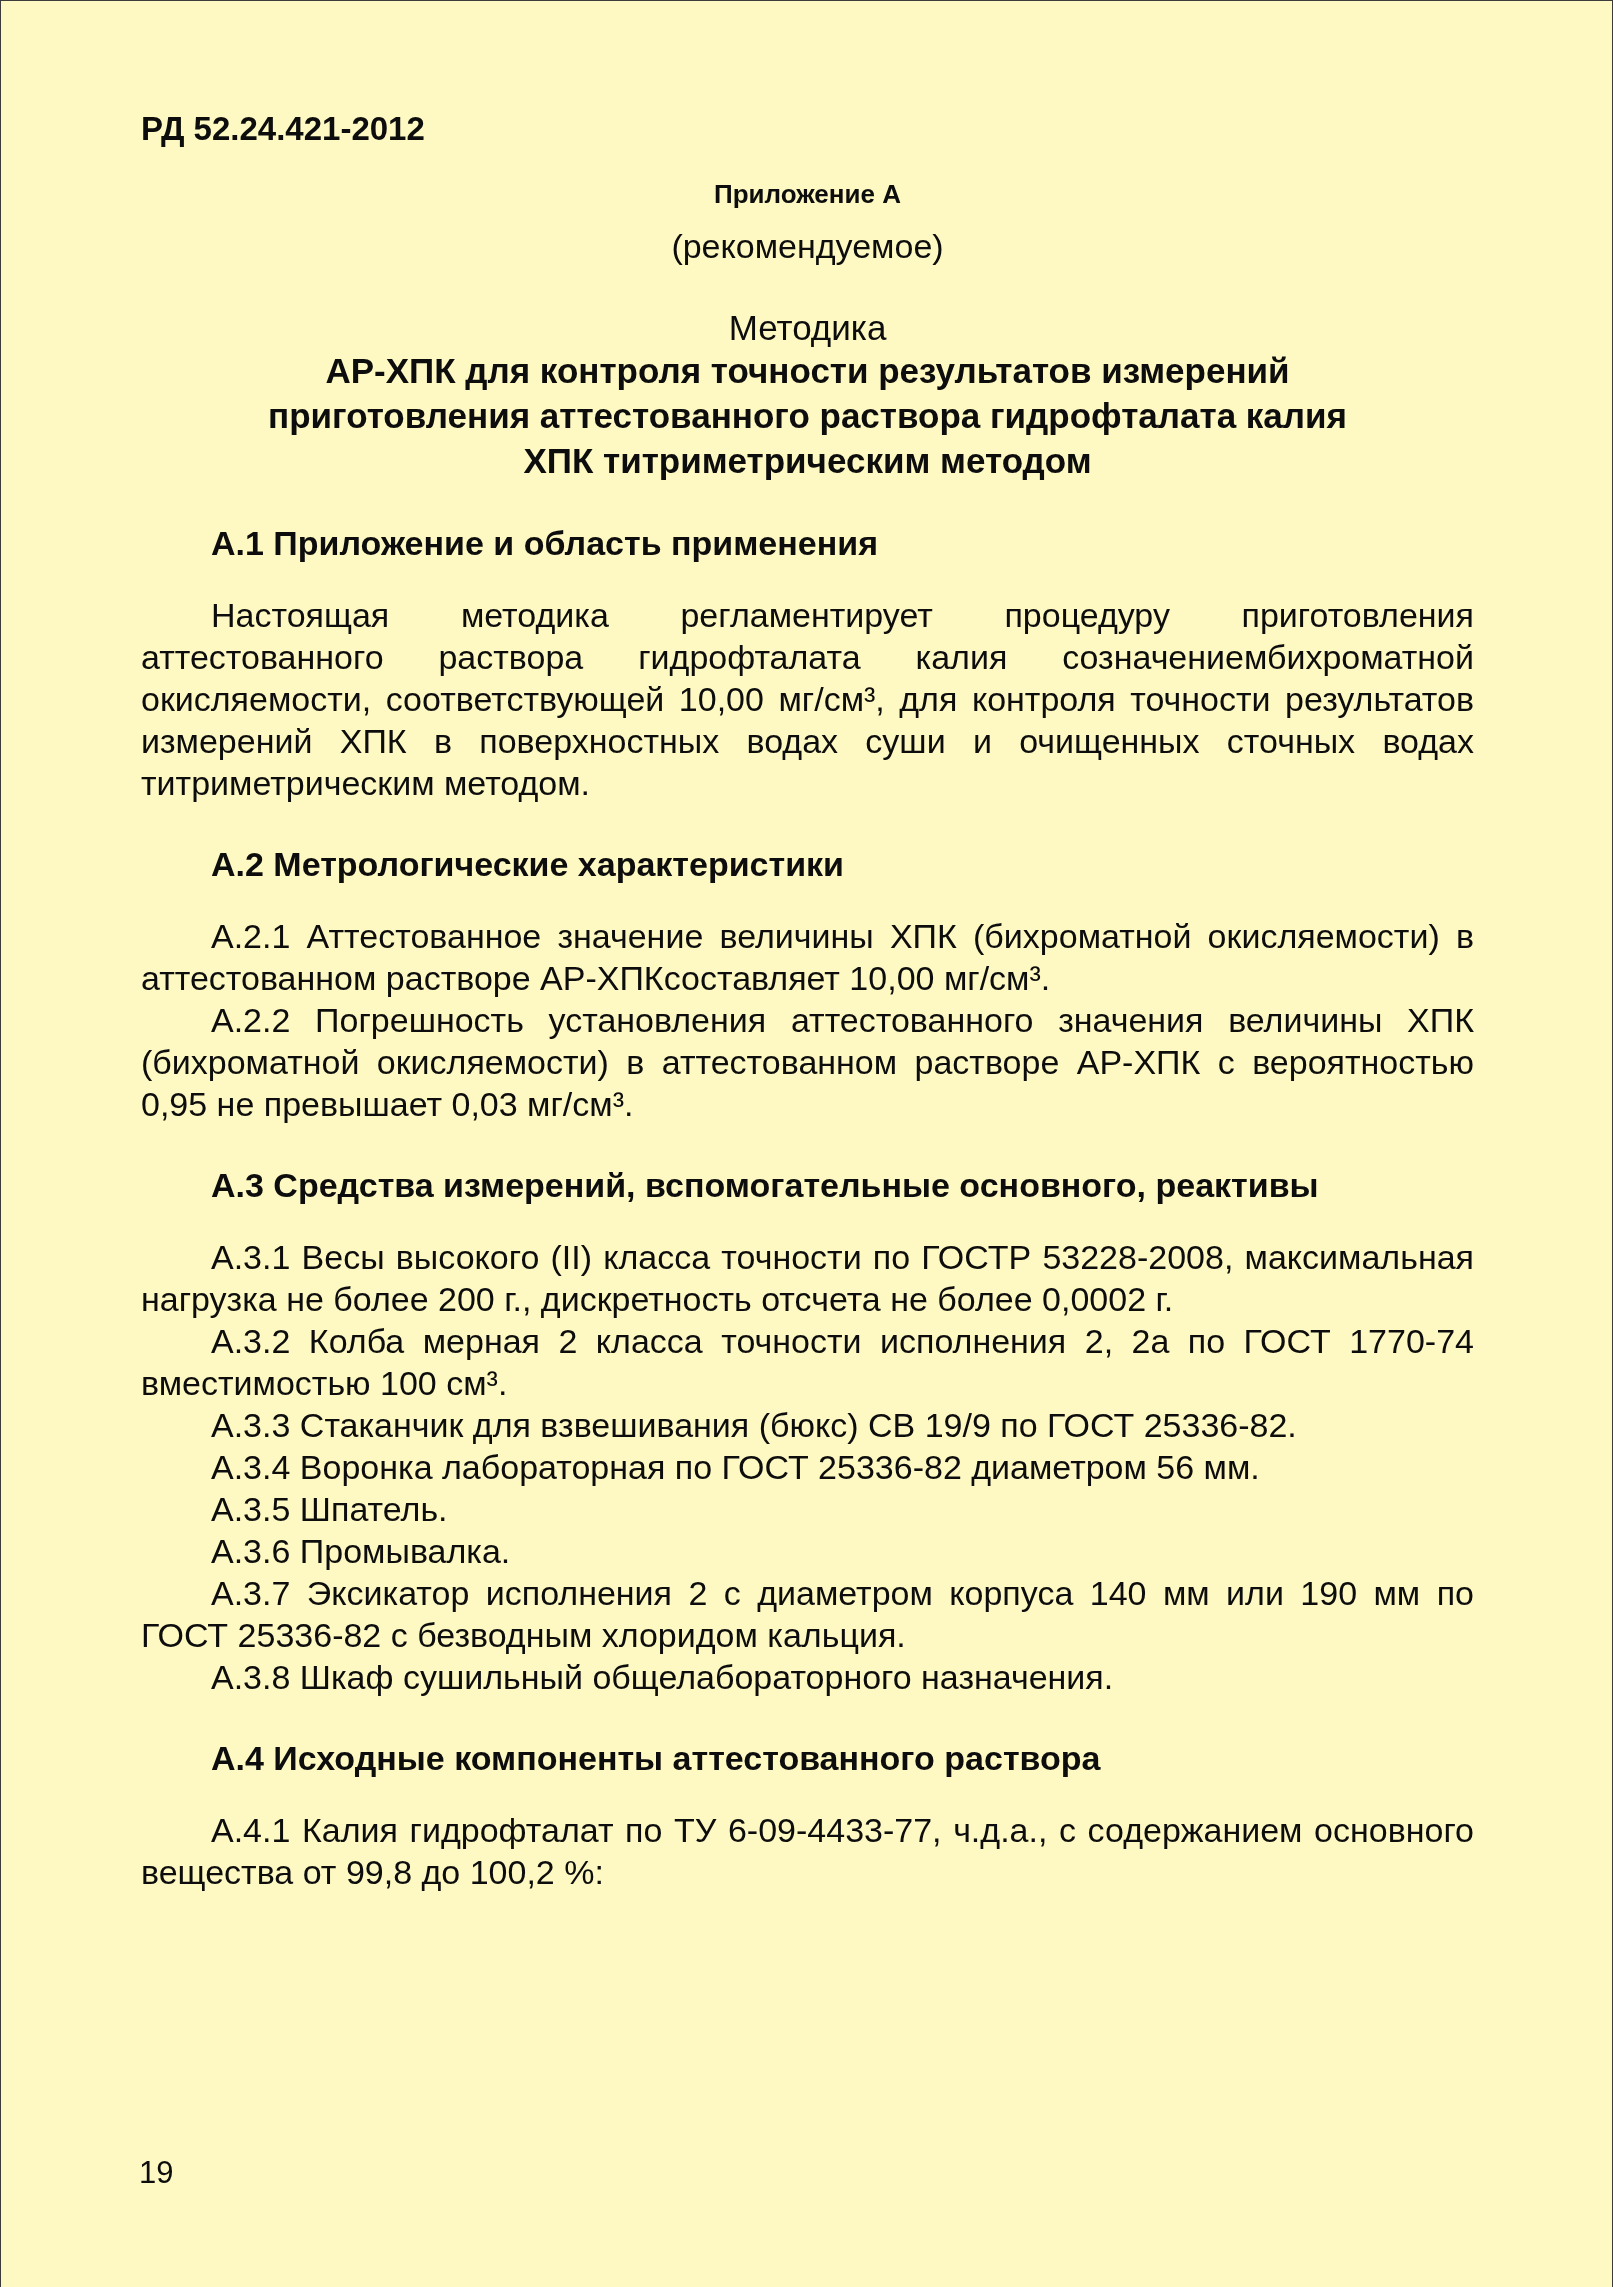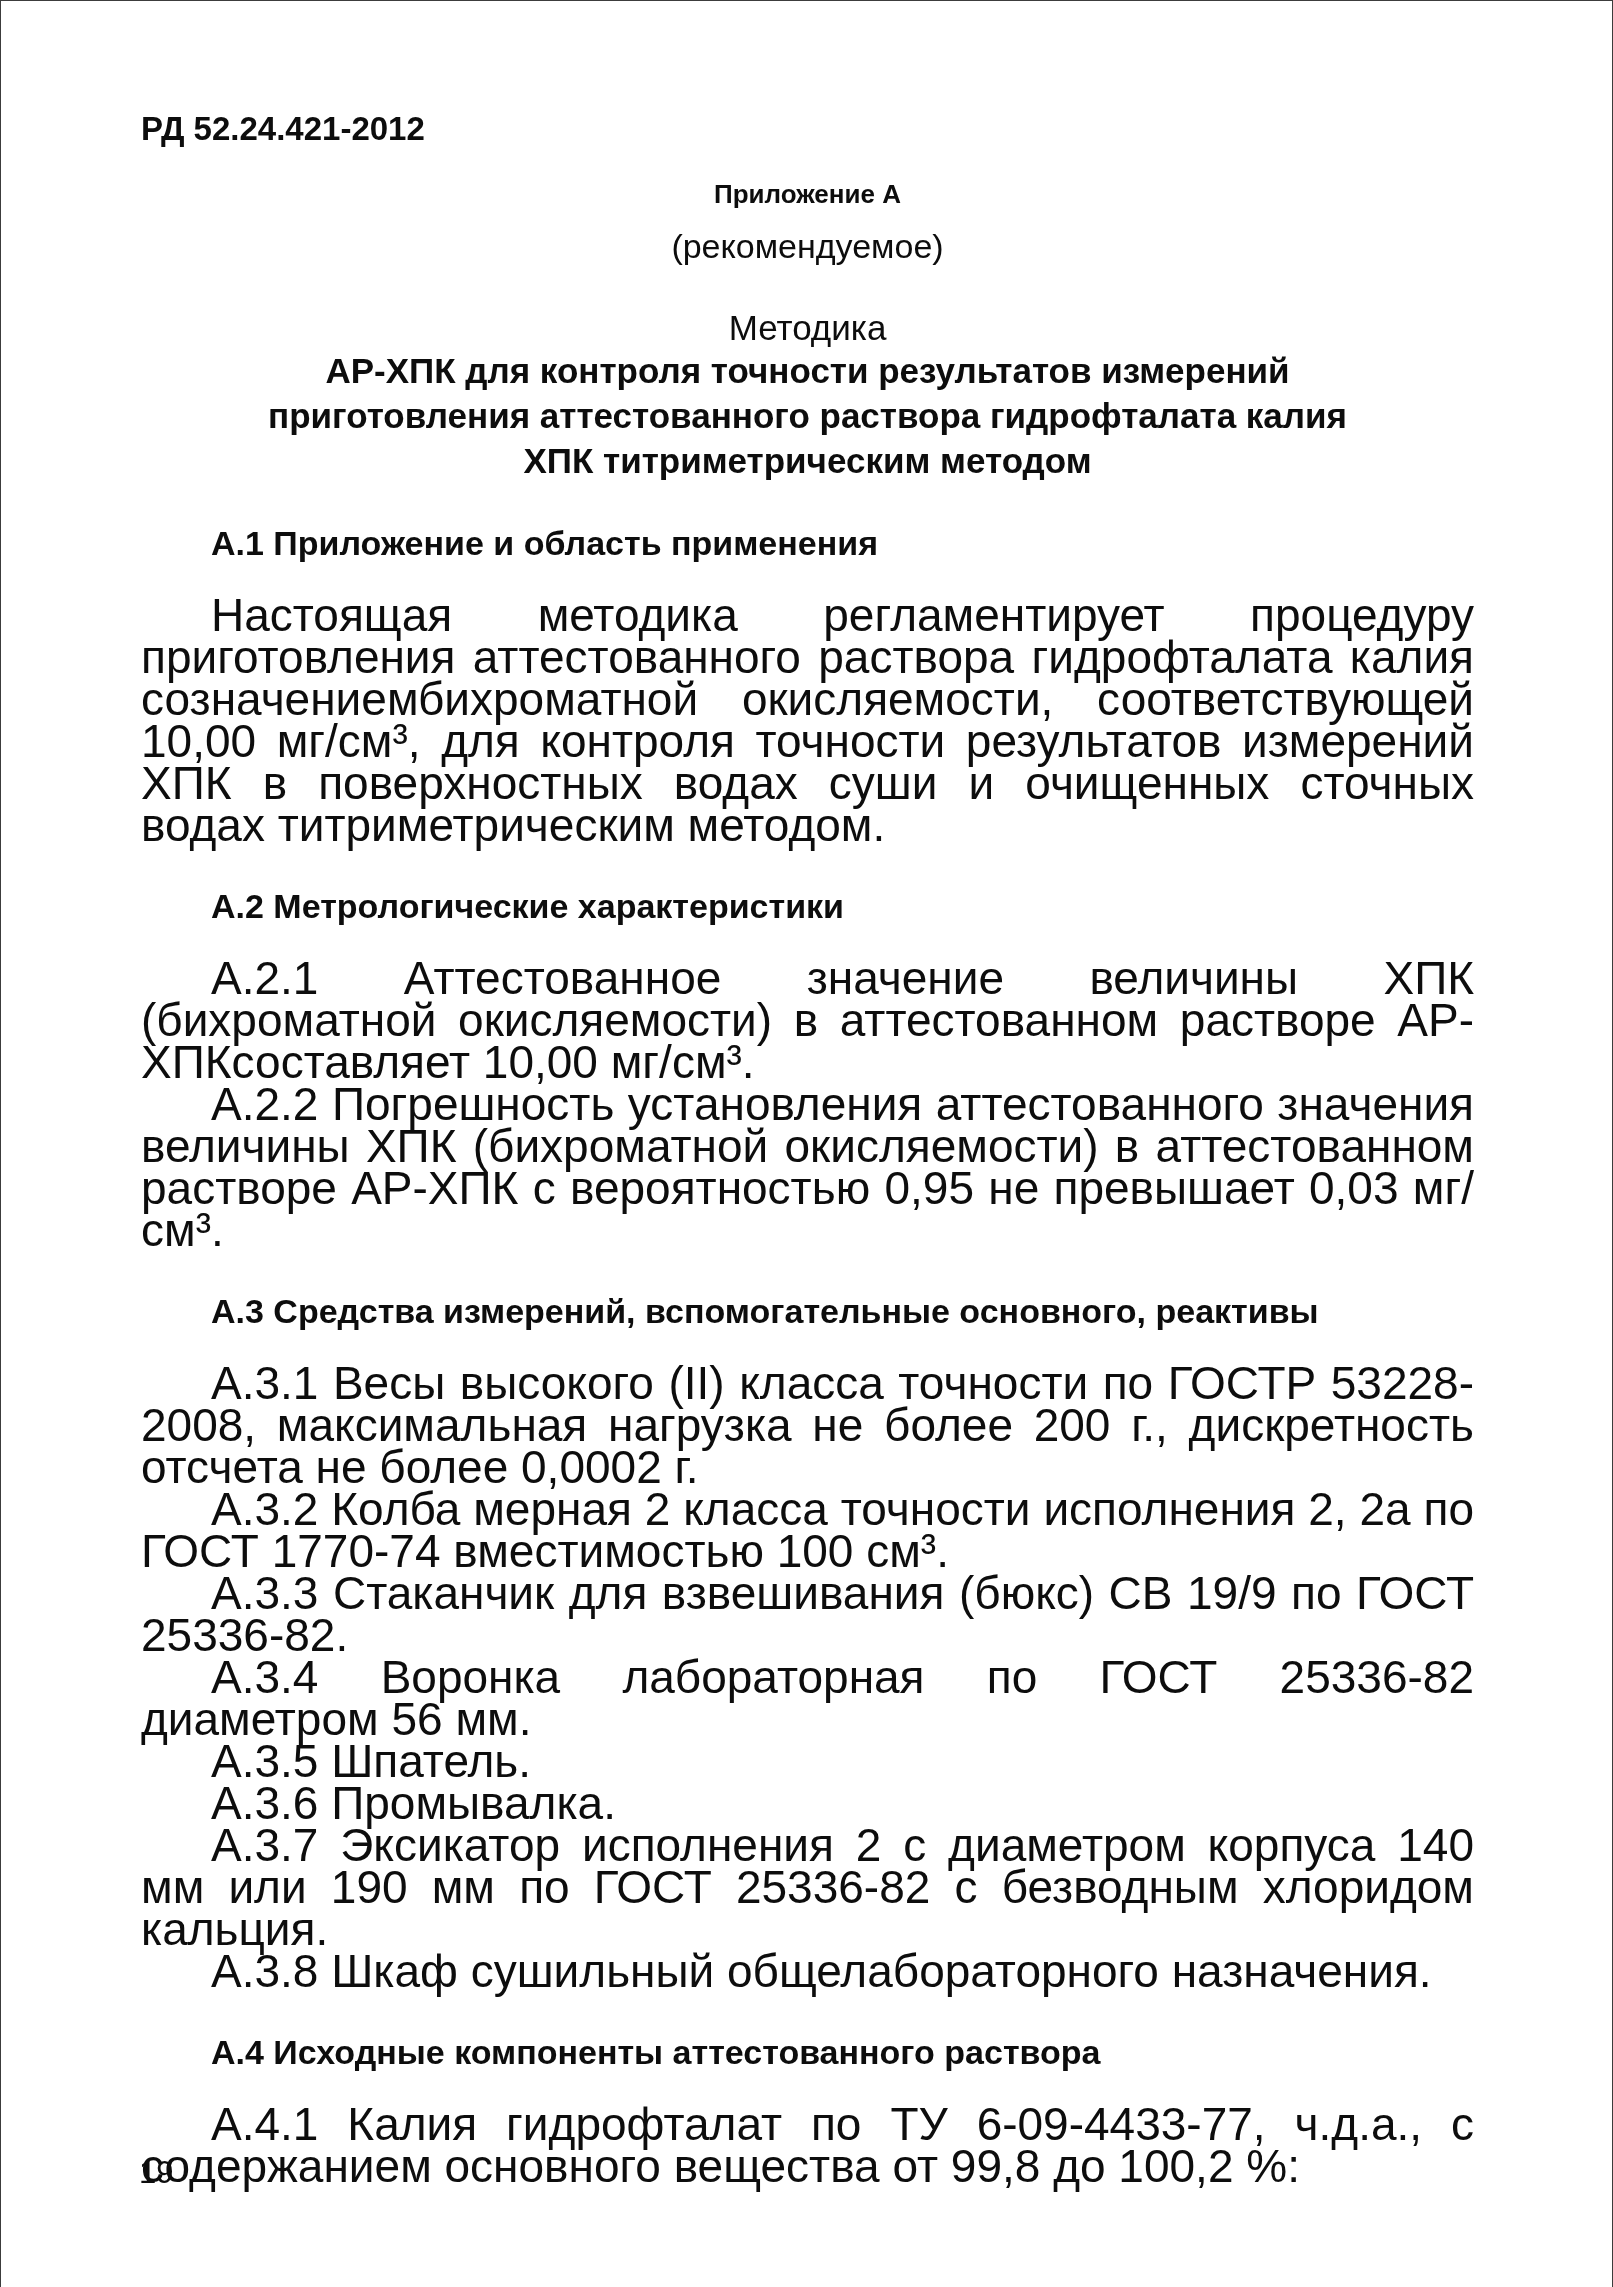--- a/index.html
+++ b/index.html
@@ -5,21 +5,21 @@
   html, body {
     margin: 0;
     padding: 0;
     background: #e9e9e9;
   }
   .page {
     position: relative;
     width: 1613px;
     height: 2288px;
     margin: 0 auto;
-    background: #ffffff;
+    background: #fef9c3;
     color: #0d0d0d;
     box-sizing: border-box;
     border: 1.8px solid #3c3c3c;
     padding: 109px 138px 0 140px;
     font-family: "Liberation Sans", "DejaVu Sans", sans-serif;
     overflow: hidden;
   }
   .doc-number {
     font-size: 33px;
     font-weight: bold;
@@ -45,21 +45,21 @@
     font-weight: bold;
     line-height: 45px;
   }
   .sec-heading {
     font-size: 34px;
     font-weight: bold;
     margin: 41px 0 31px 0;
     padding-left: 70px;
   }
   p.body {
-    font-size: 46px;
+    font-size: 34px;
     line-height: 42px;
     text-align: justify;
     text-indent: 70px;
     margin: 0;
   }
   .page-number {
     position: absolute;
     left: 138px;
     bottom: 96px;
     font-size: 31px;

